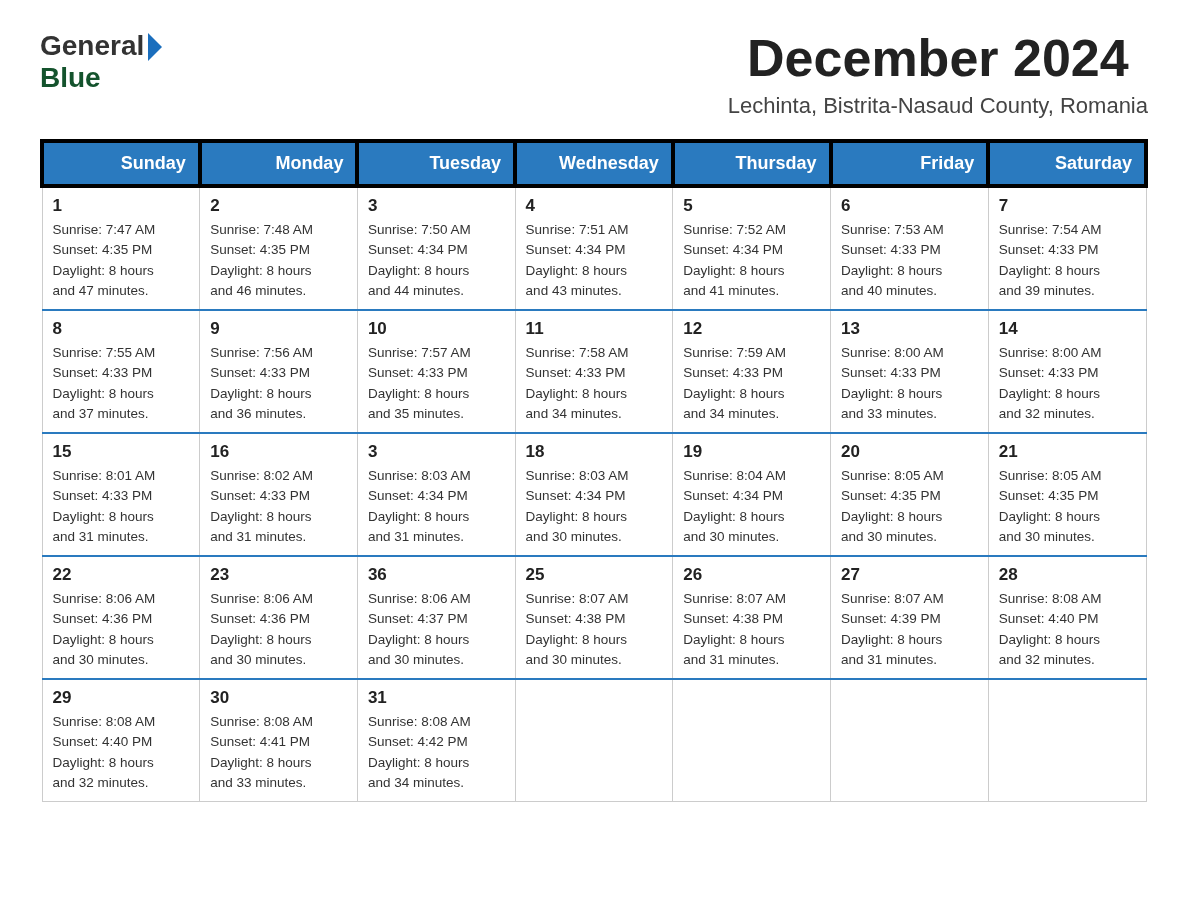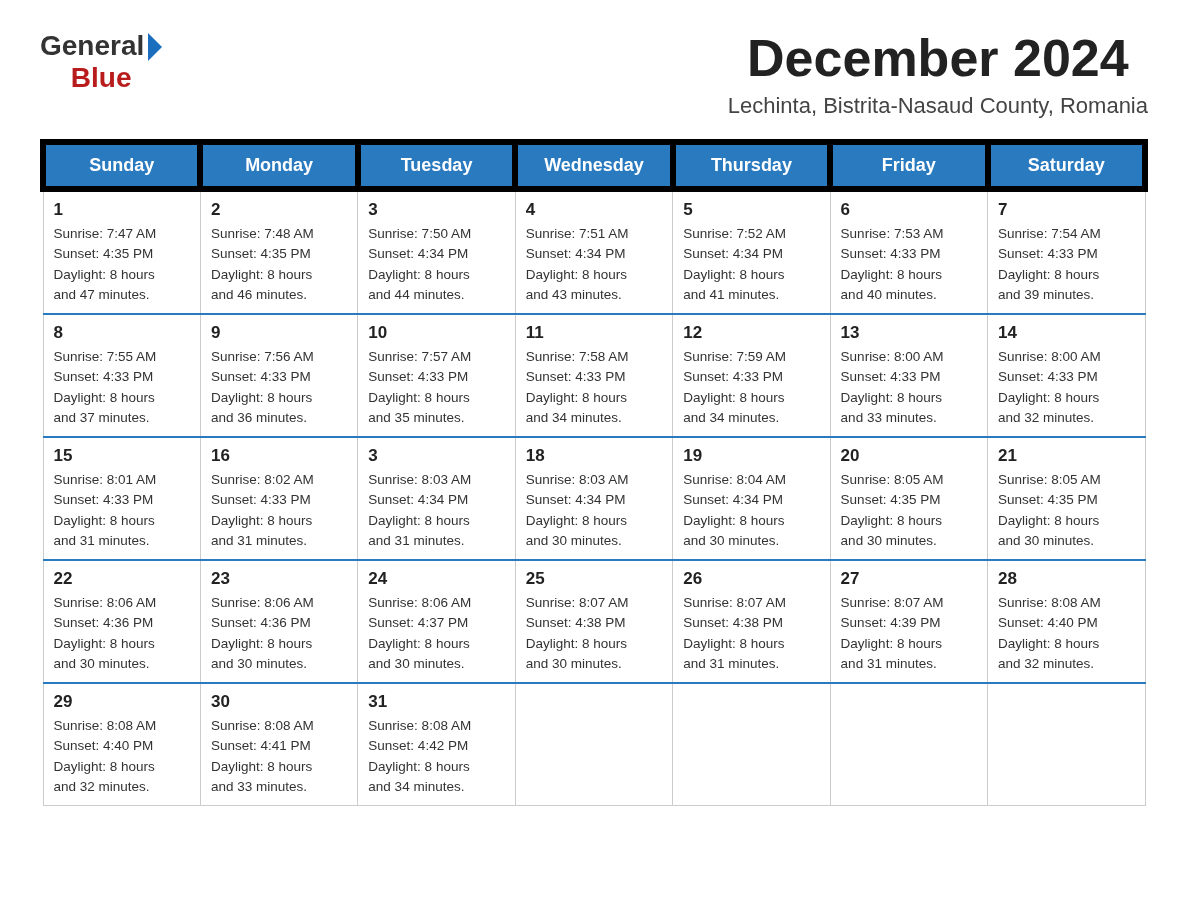--- a/index.html
+++ b/index.html
@@ -49,22 +49,22 @@
       width: 100%;
       border-collapse: collapse;
       margin-top: 10px;
     }
     .calendar-table th {
       background-color: #2a7abf;
       color: #fff;
       font-size: 18px;
       font-weight: bold;
       padding: 10px 12px;
-      text-align: center;
-      border: 6px solid #000000;
+      text-align: right;
+      border: 4px solid #000000;
     }
     .calendar-table td {
       vertical-align: top;
       padding: 8px 10px;
       border: 1px solid #ccc;
       font-size: 14px;
       color: #333;
       width: 14.28%;
       min-height: 100px;
     }
@@ -89,23 +89,22 @@
       display: flex;
       flex-direction: column;
     }
     .logo-line1 {
       display: flex;
       align-items: center;
     }
     .logo-line2 {
       font-size: 28px;
       font-weight: bold;
-      color: #b91c1c;
+      color: #14532d;
       margin-left: 0;
-      text-align: center;
     }
   </style>
 </head>
 <body>
 
 <div class="header">
   <div class="logo-wrapper">
     <div class="logo-line1">
       <span class="logo-text-general">General</span>
       <div class="logo-triangle"></div>
@@ -270,21 +269,21 @@
           Sunrise: 8:06 AM<br>Sunset: 4:36 PM<br>Daylight: 8 hours<br>and 30 minutes.
         </div>
       </td>
         <td>
         <div class="day-number">23</div>
         <div class="day-info">
           Sunrise: 8:06 AM<br>Sunset: 4:36 PM<br>Daylight: 8 hours<br>and 30 minutes.
         </div>
       </td>
         <td>
-        <div class="day-number">24</div>
+        <div class="day-number">36</div>
         <div class="day-info">
           Sunrise: 8:06 AM<br>Sunset: 4:37 PM<br>Daylight: 8 hours<br>and 30 minutes.
         </div>
       </td>
         <td>
         <div class="day-number">25</div>
         <div class="day-info">
           Sunrise: 8:07 AM<br>Sunset: 4:38 PM<br>Daylight: 8 hours<br>and 30 minutes.
         </div>
       </td>

